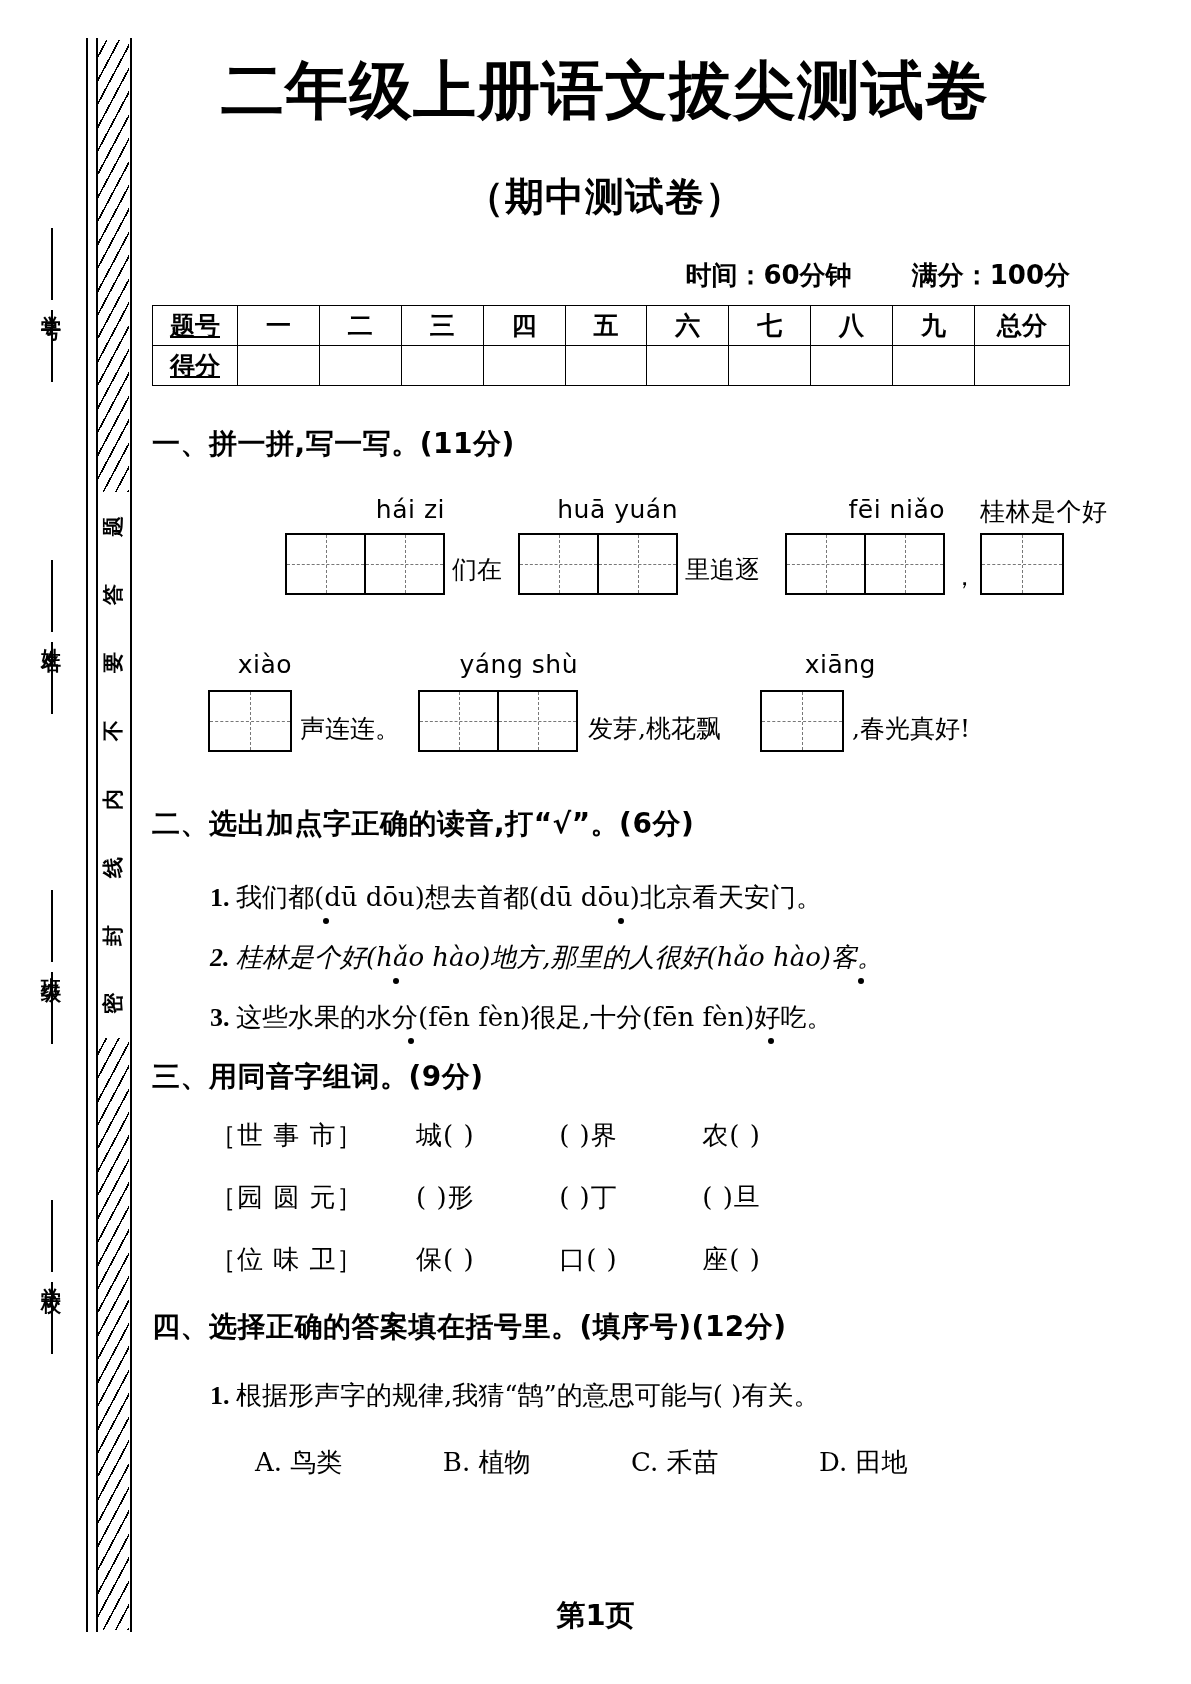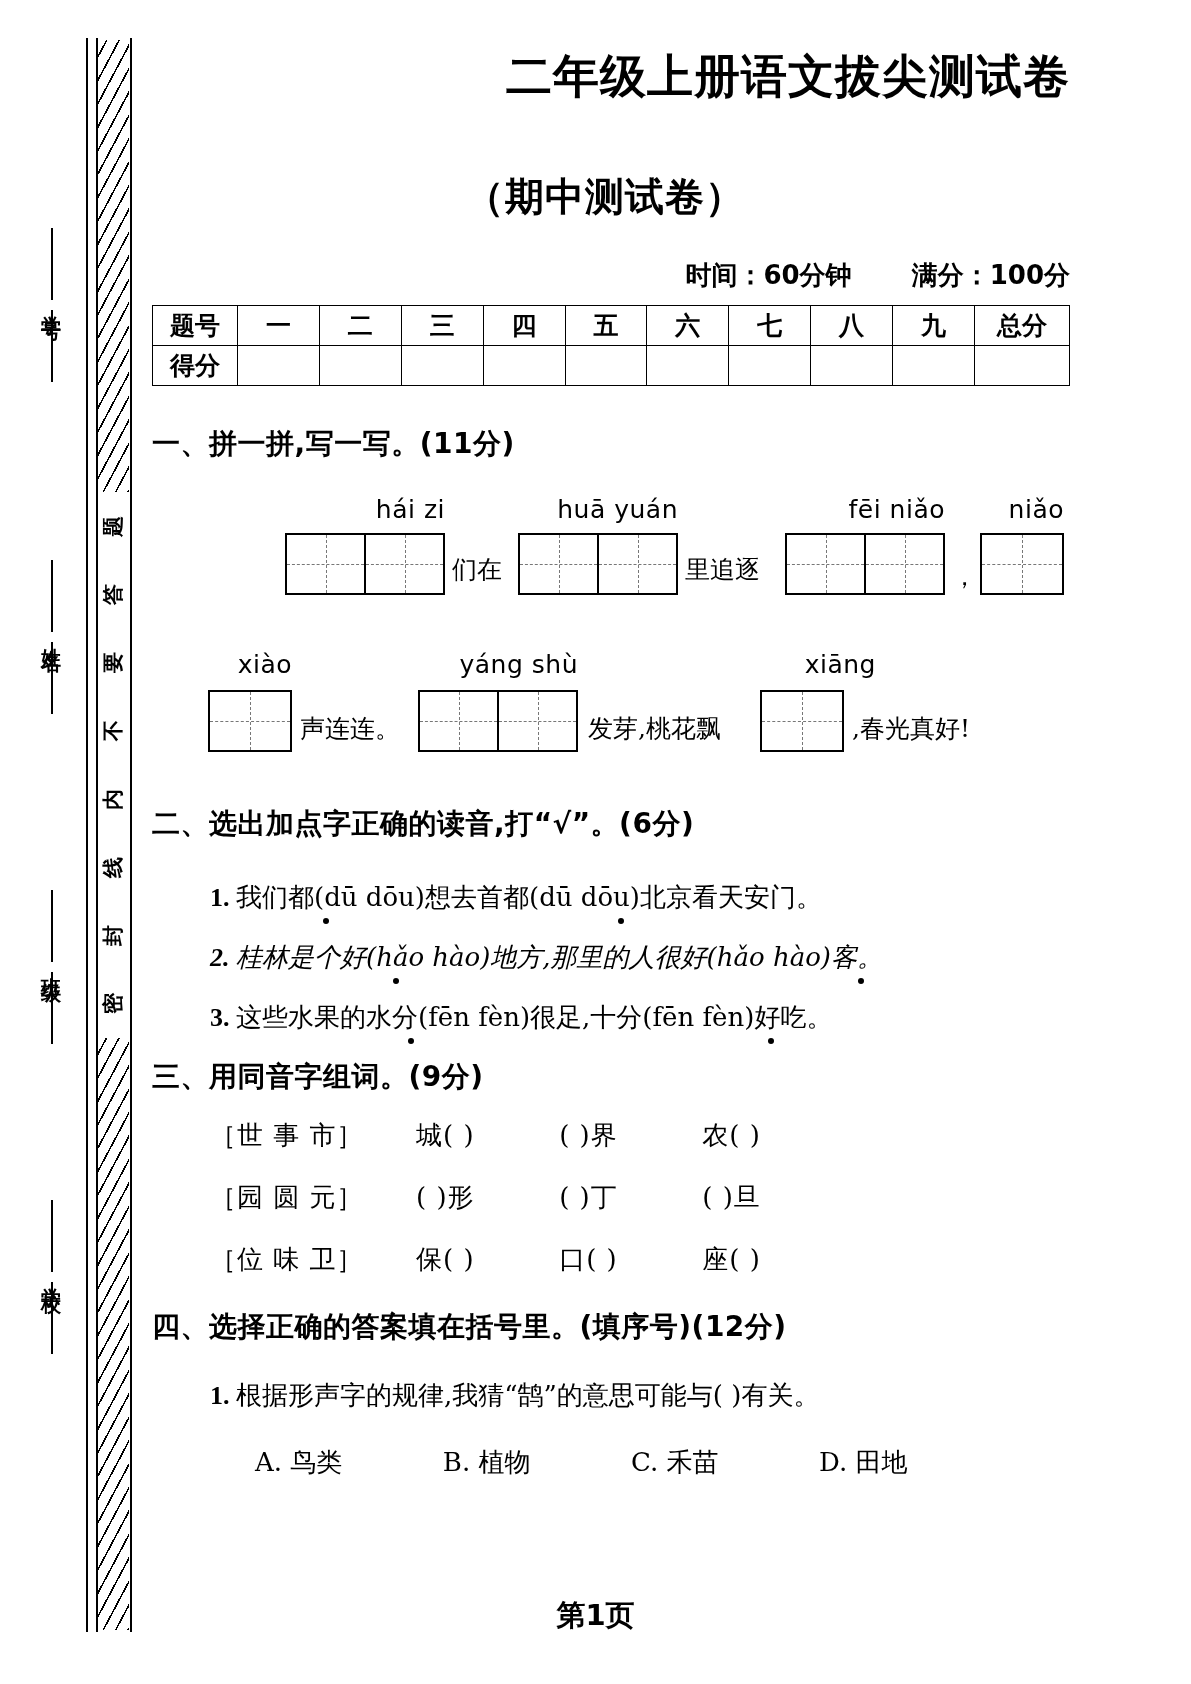--- a/index.html
+++ b/index.html
@@ -102,26 +102,26 @@
   #paper {
     position: absolute;
     left: 140px;
     top: 0;
     width: 1000px;
     height: 1684px;
   }
 
   #title-main {
     position: absolute;
-    left: 0; top: 52px;
+    left: 0; top: 58px;
     width: 930px;
-    text-align: right;
+    text-align: center;
     font-family: "DejaVu Sans", sans-serif;
     font-weight: 700;
-    font-size: 46px;
+    font-size: 63px;
     letter-spacing: 1px;
     line-height: 1.05;
     white-space: nowrap;
   }
   #title-sub {
     position: absolute;
     left: 0; top: 170px;
     width: 930px;
     text-align: center;
     font-family: "DejaVu Sans", sans-serif;
@@ -154,21 +154,21 @@
   #score-table td {
     border: 1.6px solid #000;
     height: 39px;
     text-align: center;
     vertical-align: middle;
     font-family: "DejaVu Sans", sans-serif;
     font-size: 25px;
     font-weight: 600;
     padding: 0;
   }
-  #score-table td.head-cell { width: 84px; }
+  #score-table td.head-cell { width: 84px; text-decoration: underline; }
   #score-table td.total-cell { width: 94px; }
 
   
   .q-heading {
     position: absolute;
     font-family: "DejaVu Sans", sans-serif;
     font-size: 28px;
     font-weight: 700;
     white-space: nowrap;
     letter-spacing: 0.5px;
@@ -346,21 +346,21 @@
   </div>
   <div class="inline-text" style="left:545px; top:553px;">里追逐</div>
 
   <div class="pinyin" style="left:645px; top:495px; width:160px;">fēi  niǎo</div>
   <div class="tzg" style="left:645px; top:533px; width:160px; height:62px;">
     <div class="cell"></div>
     <div class="cell"></div>
   </div>
   <div class="inline-text" style="left:812px; top:560px;">，</div>
 
-  <div class="pinyin" style="left:840px; top:495px; width:84px;">niǎo</div>
+  <div class="pinyin" style="left:840px; top:495px; width:84px;">桂林是个好</div>
   <div class="tzg" style="left:840px; top:533px; width:84px; height:62px;">
     <div class="cell"></div>
   </div>
 
   <div class="pinyin" style="left:68px; top:650px; width:84px;">xiào</div>
   <div class="tzg" style="left:68px; top:690px; width:84px; height:62px;">
     <div class="cell"></div>
   </div>
   <div class="inline-text" style="left:160px; top:712px;">声连连。</div>
 

